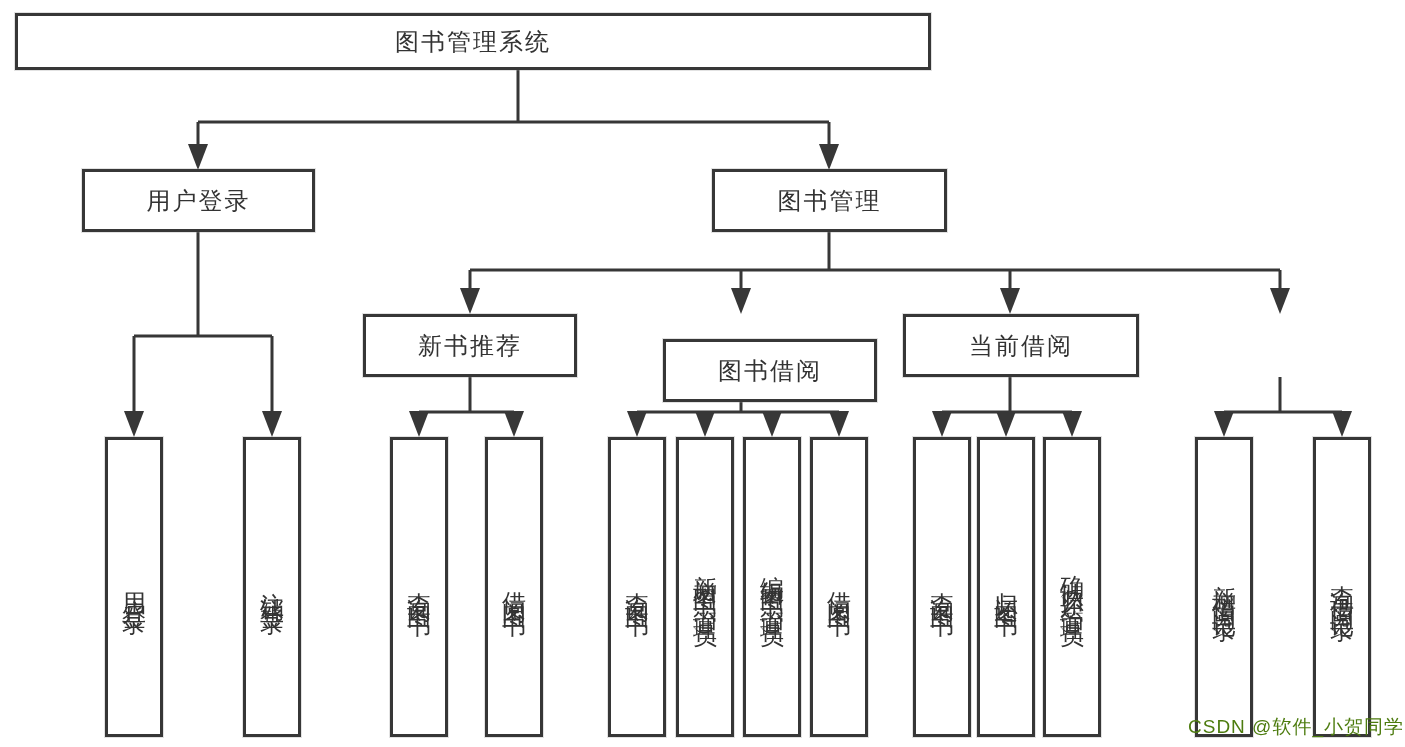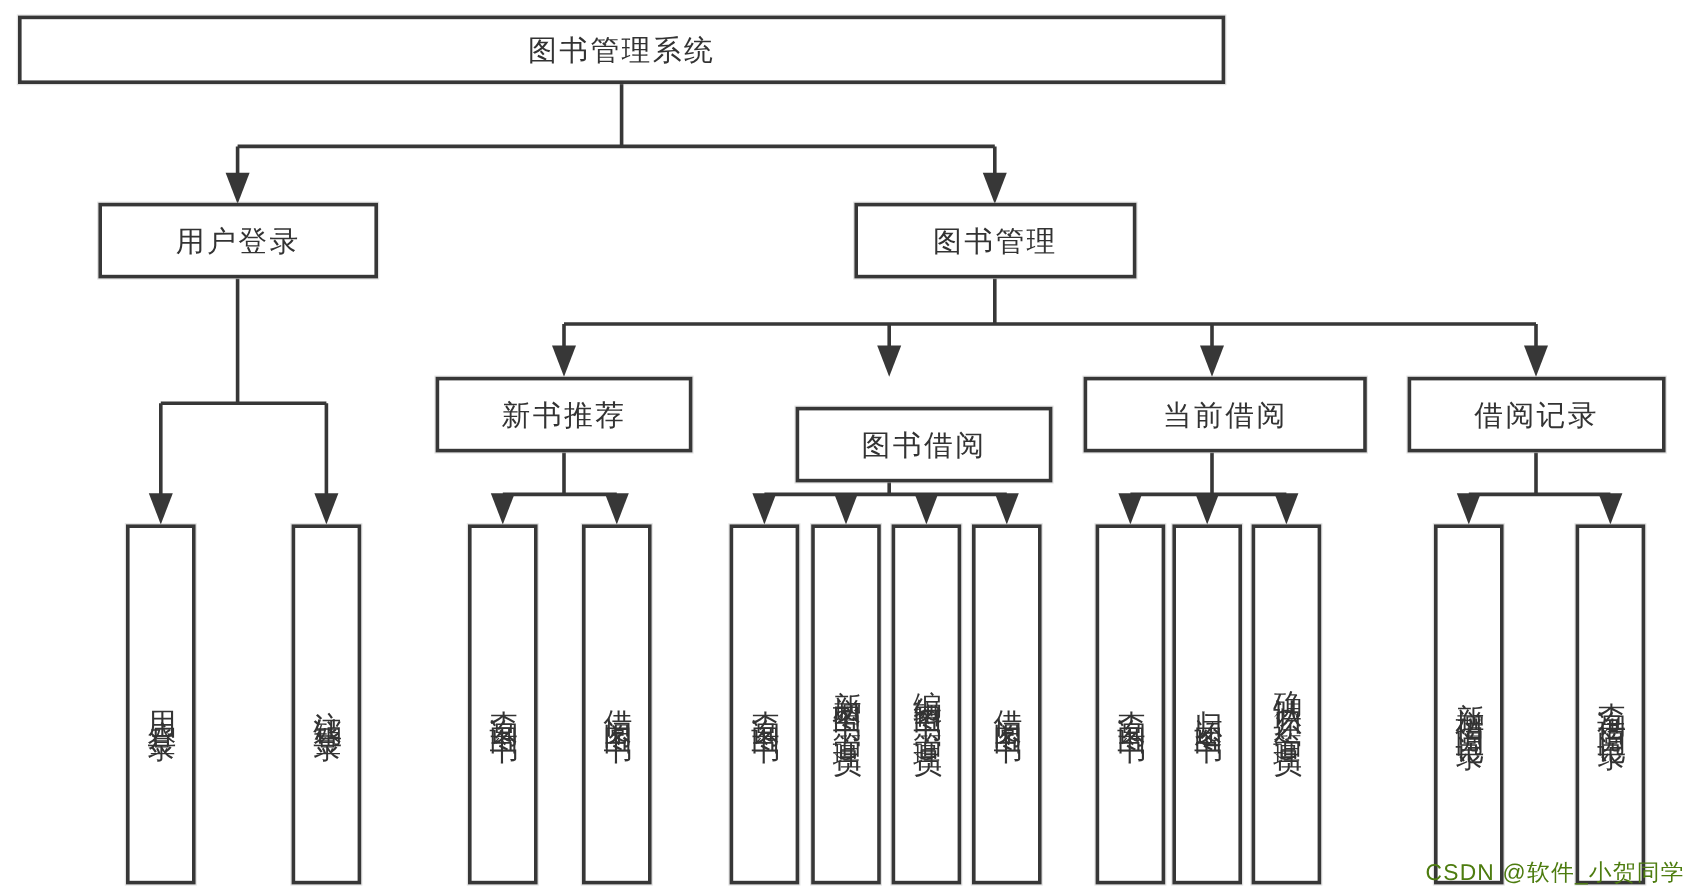--- a/index.html
+++ b/index.html
@@ -30,21 +30,21 @@
   }
   .vbox .vlabel{
     writing-mode:vertical-rl;
     text-orientation:mixed;
     font-size:24px;
     letter-spacing:7px;
     color:#333;
     line-height:1;
   }
   
-  .n-root          {left:15px;  top:13px;  width:1006px; height:57px;}
+  .n-root          {left:15px;  top:13px;  width:916px; height:57px;}
   .n-user-login    {left:82px;  top:169px; width:233px;  height:63px;}
   .n-book-mgmt     {left:712px; top:169px; width:235px;  height:63px;}
   .n-new-books     {left:363px; top:314px; width:214px;  height:63px;}
   .n-book-borrow   {left:663px; top:314px; width:214px;  height:63px;margin-top:25px;}
   .n-current-borrow{left:903px; top:314px; width:236px;  height:63px;}
   .n-borrow-records{left:1173px;top:314px; width:215px;  height:63px;}
   .vbox{top:437px;width:58px;height:300px;}
   .l-1 {left:105px;}
   .l-2 {left:243px;}
   .l-3 {left:390px;}
@@ -135,23 +135,20 @@
 
   <div class="box n-new-books">
     <span class="hlabel">新书推荐</span>
   </div>
   <div class="box n-book-borrow">
     <span class="hlabel">图书借阅</span>
   </div>
   <div class="box n-current-borrow">
     <span class="hlabel">当前借阅</span>
   </div>
-  <div class="box n-borrow-records">
-    <span class="hlabel">借阅记录</span>
-  </div>
 
   <div class="box vbox l-1">
     <span class="vlabel">用户登录</span>
   </div>
   <div class="box vbox l-2">
     <span class="vlabel">注销登录</span>
   </div>
   <div class="box vbox l-3">
     <span class="vlabel">查询图书</span>
   </div>

